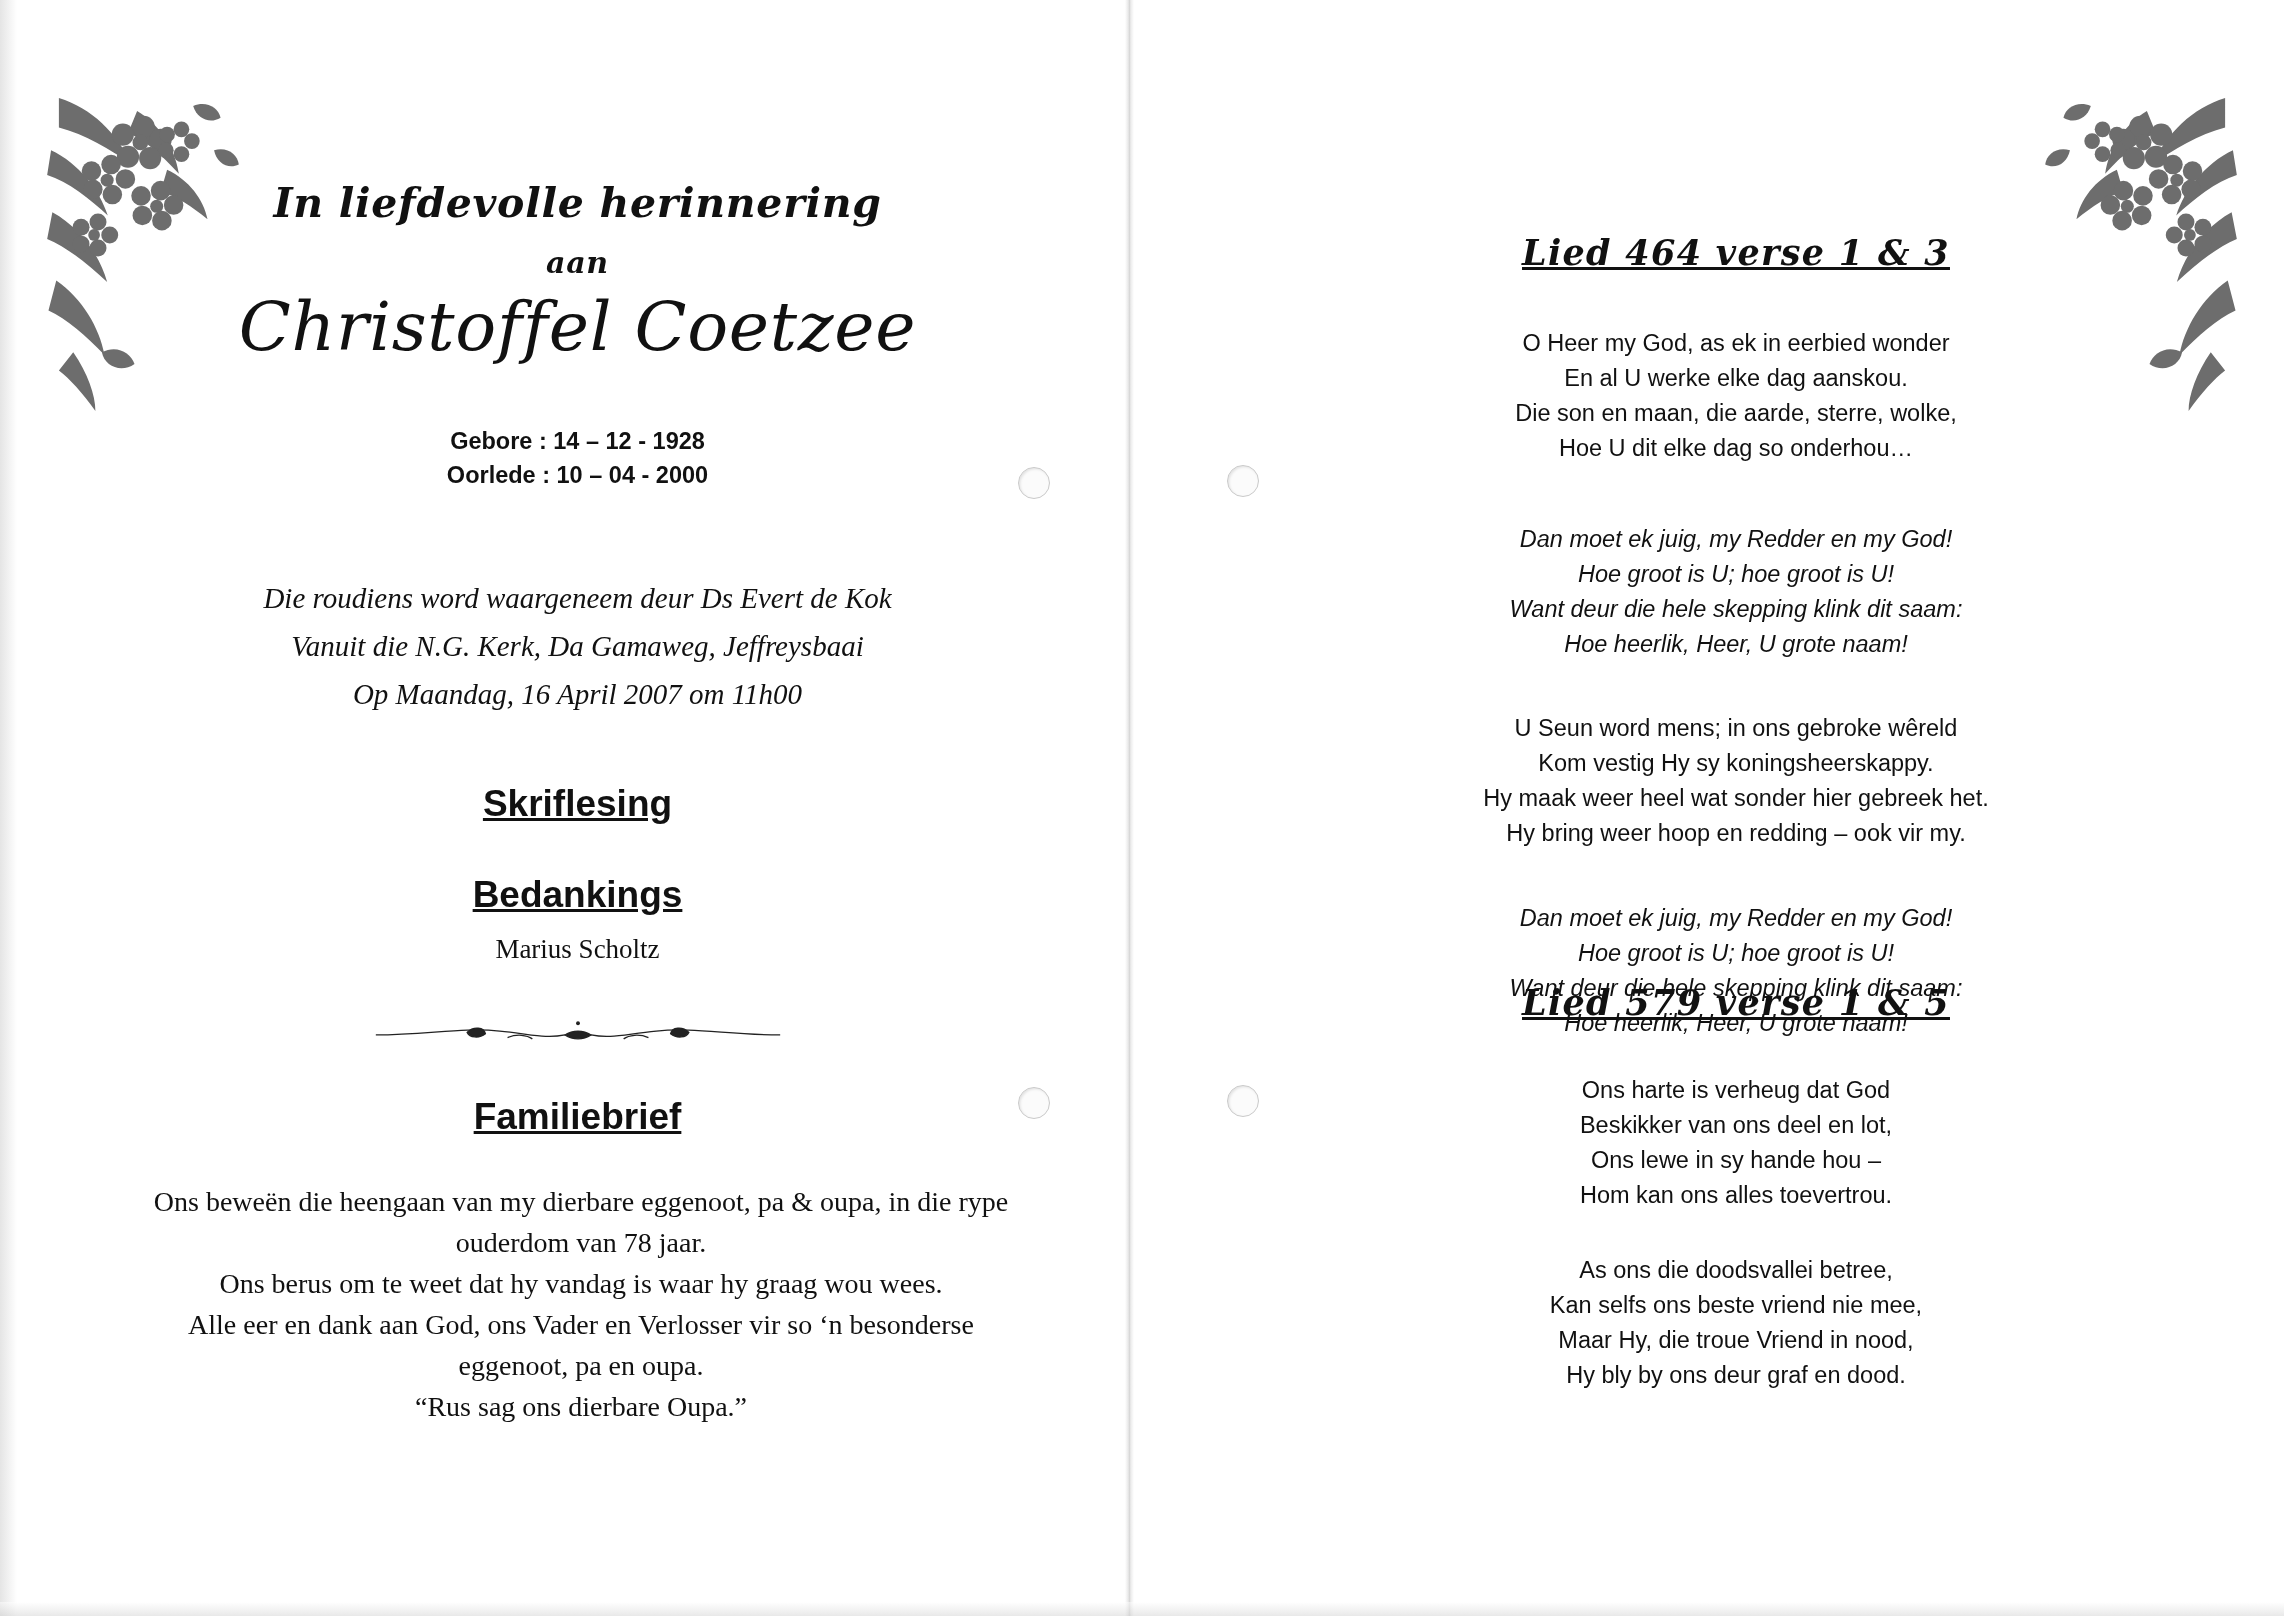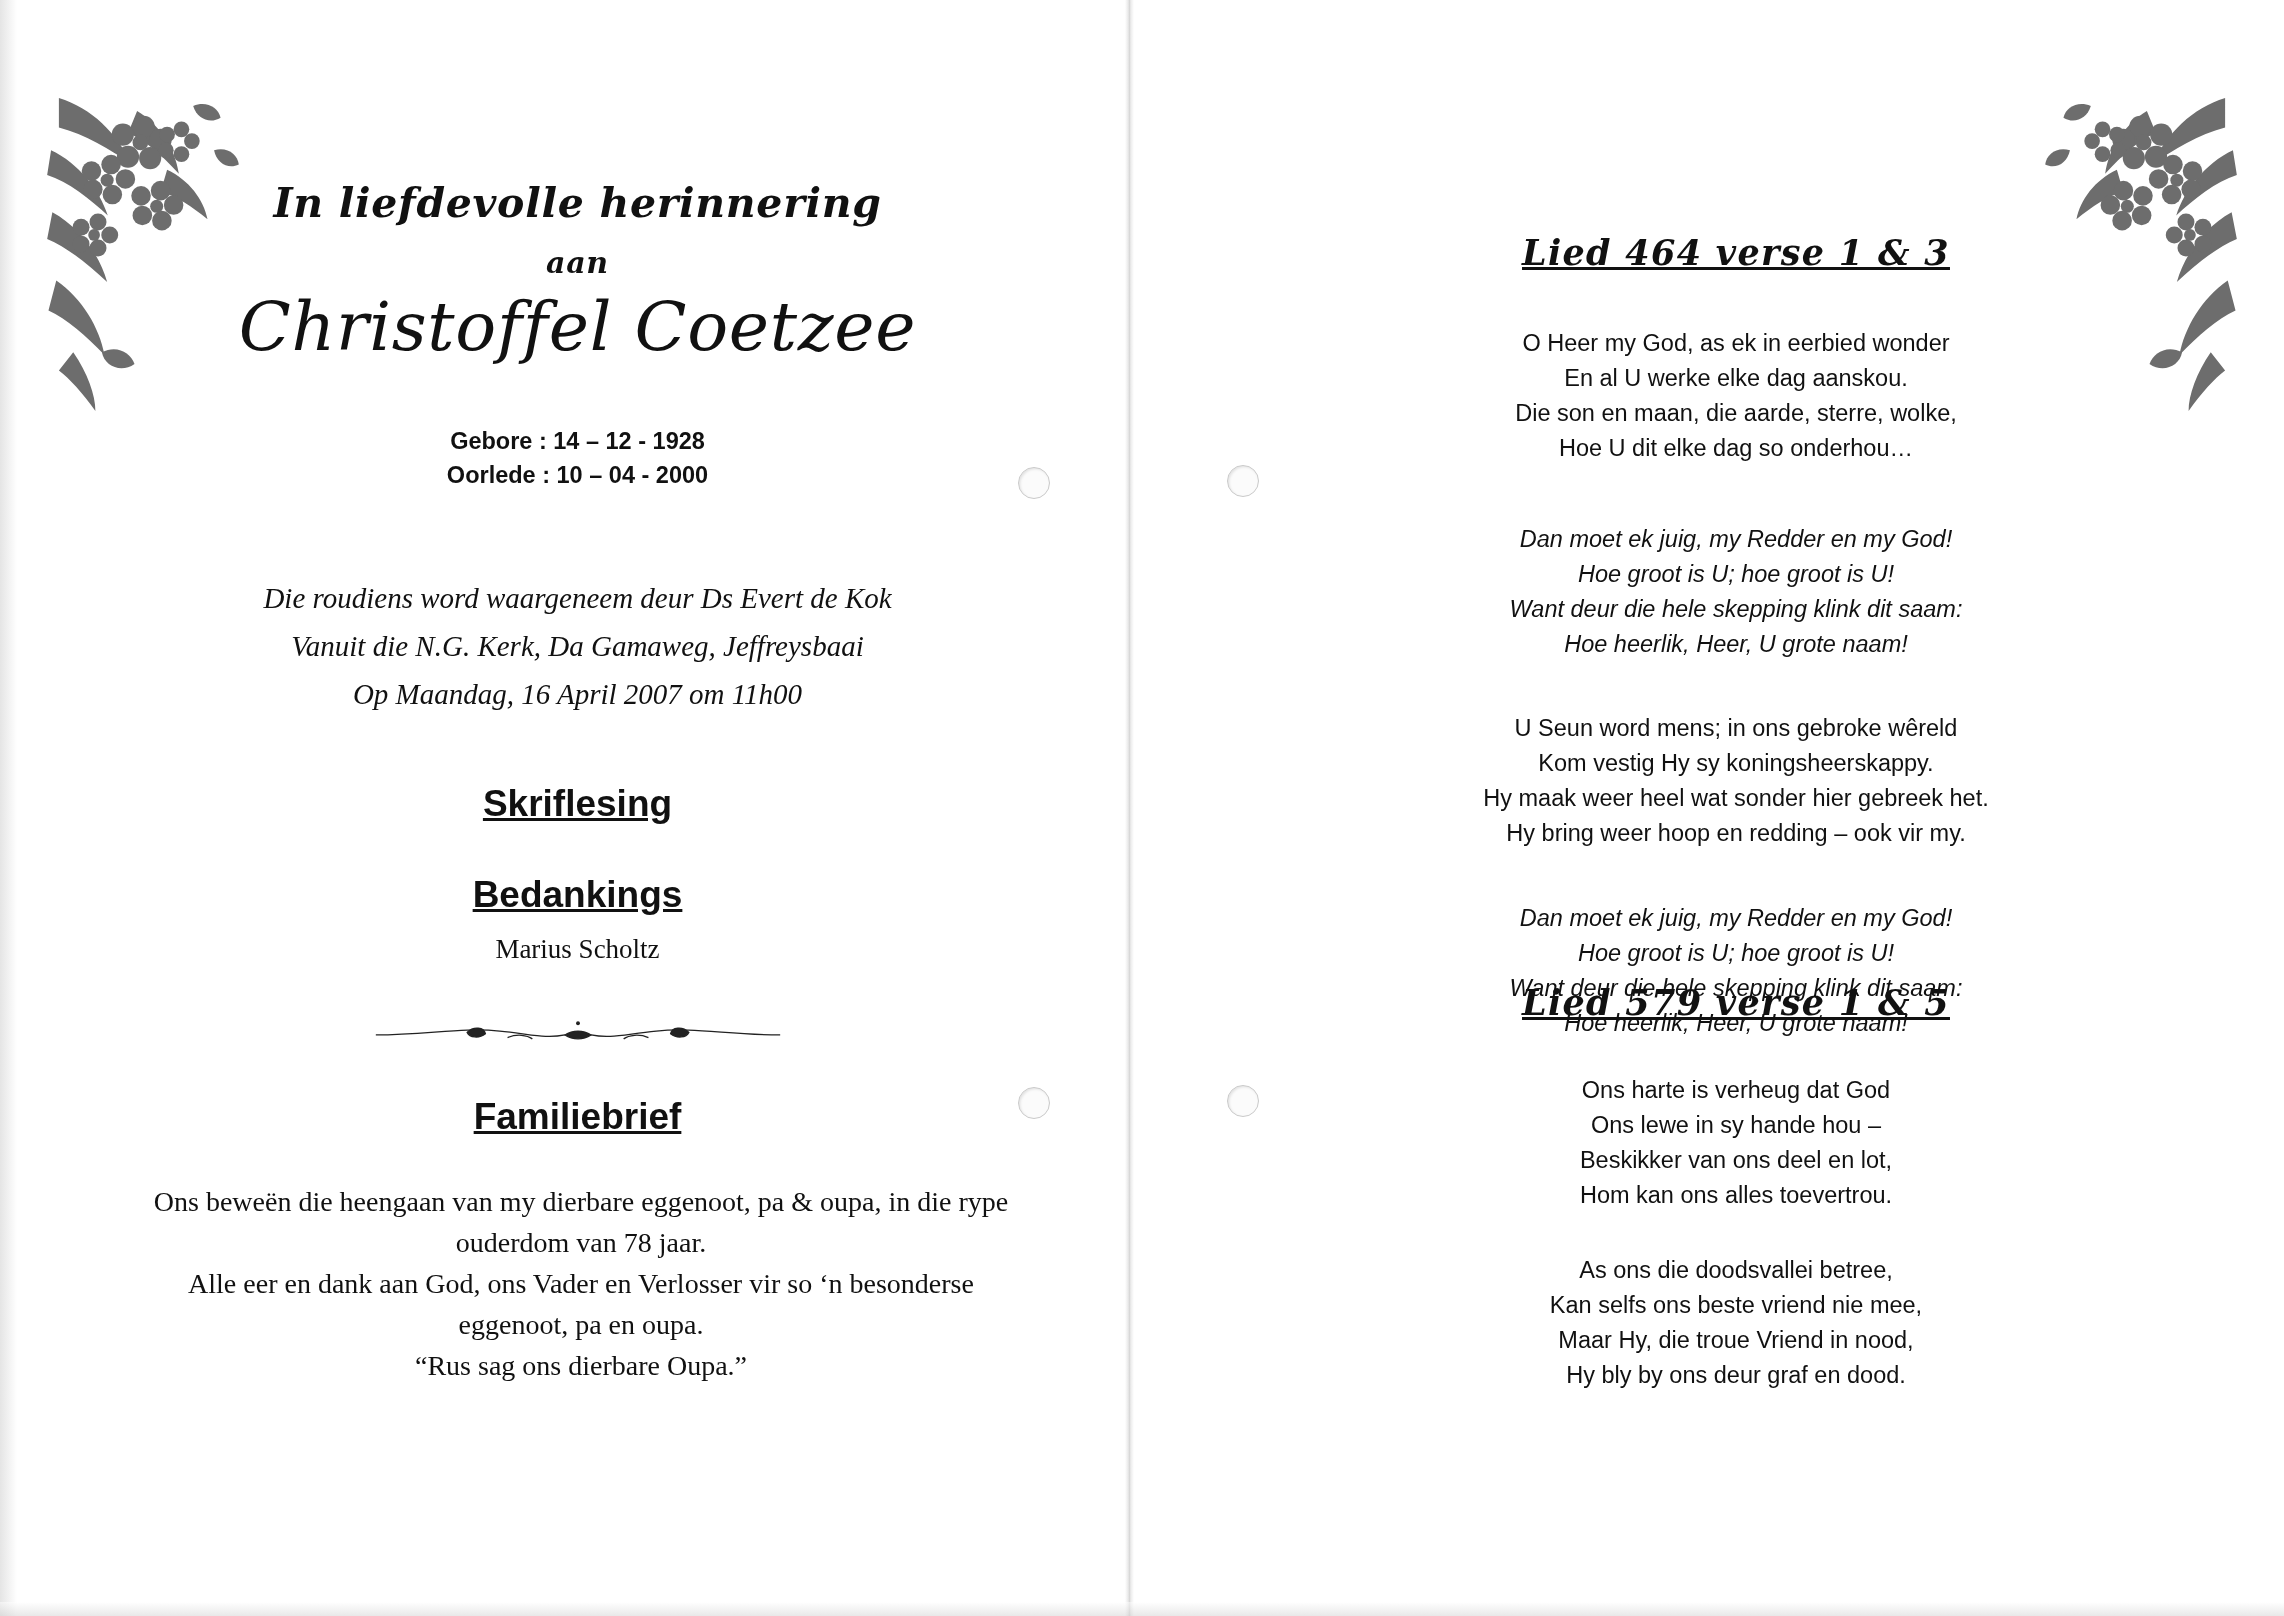--- a/index.html
+++ b/index.html
@@ -356,20 +356,21 @@
         <path d="M428 30 C414 24 398 26 390 32"></path>
         <circle cx="320" cy="8" r="3" fill="#222" stroke="none"></circle>
       </svg>
     </div>
 
     <div class="section-h familiebrief">Familiebrief</div>
 
     <div class="family-letter">
       <div>Ons beweën die heengaan van my dierbare eggenoot, pa &amp; oupa, in die rype</div>
       <div>ouderdom van 78 jaar.</div>
+      <div>Ons berus om te weet dat hy vandag is waar hy graag wou wees.</div>
       <div>Alle eer en dank aan God, ons Vader en Verlosser vir so ‘n besonderse</div>
       <div>eggenoot, pa en oupa.</div>
       <div>“Rus sag ons dierbare Oupa.”</div>
     </div>
   </div>
 
   <div class="col col-right">
 
     <div class="hymn-title hymn1-title">Lied 464 verse 1 &amp; 3</div>
 
@@ -398,22 +399,22 @@
       <div>Dan moet ek juig, my Redder en my God!</div>
       <div>Hoe groot is U;  hoe groot is U!</div>
       <div>Want deur die hele skepping klink dit saam:</div>
       <div>Hoe heerlik, Heer, U grote naam!</div>
     </div>
 
     <div class="hymn-title hymn2-title">Lied 579 verse 1 &amp; 5</div>
 
     <div class="verse v5">
       <div>Ons harte is verheug dat God</div>
+      <div>Beskikker van ons deel en lot,</div>
       <div>Ons lewe in sy hande hou –</div>
-      <div>Beskikker van ons deel en lot,</div>
       <div>Hom kan ons alles toevertrou.</div>
     </div>
 
     <div class="verse v6">
       <div>As ons die doodsvallei betree,</div>
       <div>Kan selfs ons beste vriend nie mee,</div>
       <div>Maar Hy, die troue Vriend in nood,</div>
       <div>Hy bly by ons deur graf en dood.</div>
     </div>
   </div>

